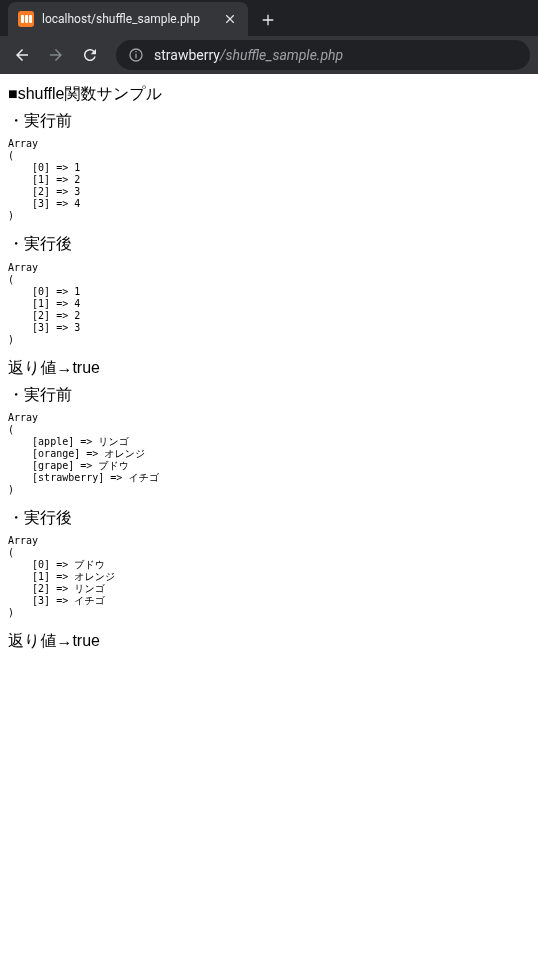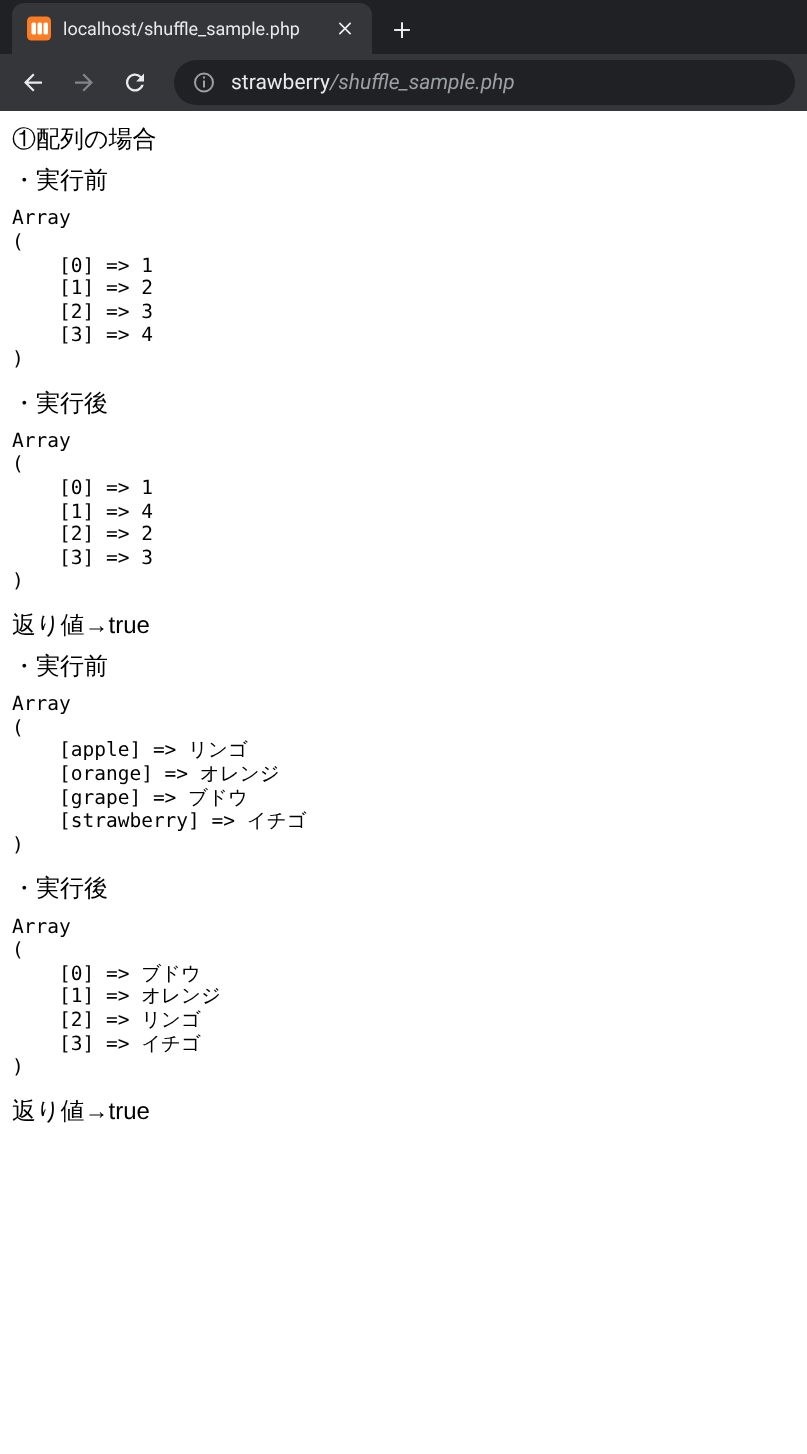--- a/index.html
+++ b/index.html
@@ -136,21 +136,21 @@
       font-size: 16px;
       color: #000;
       font-family: "MS PGothic", "Meiryo", sans-serif;
     }
     .content p {
       margin: 0 0 4px 0;
       line-height: 1.45;
     }
     pre {
       font-family: monospace;
-      font-size: 13px;
+      font-size: 10px;
       white-space: pre;
       margin: 6px 0 10px 0;
       line-height: 1.2;
     }
     .heading { font-weight: normal; }
   </style>
 </head>
 <body>
 
 <div class="browser-chrome">
@@ -201,21 +201,21 @@
           </svg>
       </span>
       <span class="url">
         <span class="url-host">strawberry</span><span class="url-path">/shuffle_sample.php</span>
       </span>
     </div>
   </div>
 </div>
 
 <div class="content">
-  <p>①配列の場合</p>
+  <p class="heading">■shuffle関数サンプル</p>
   <p>・実行前</p>
   <pre>Array
 (
     [0] =&gt; 1
     [1] =&gt; 2
     [2] =&gt; 3
     [3] =&gt; 4
 )</pre>
   <p>・実行後</p>
   <pre>Array

